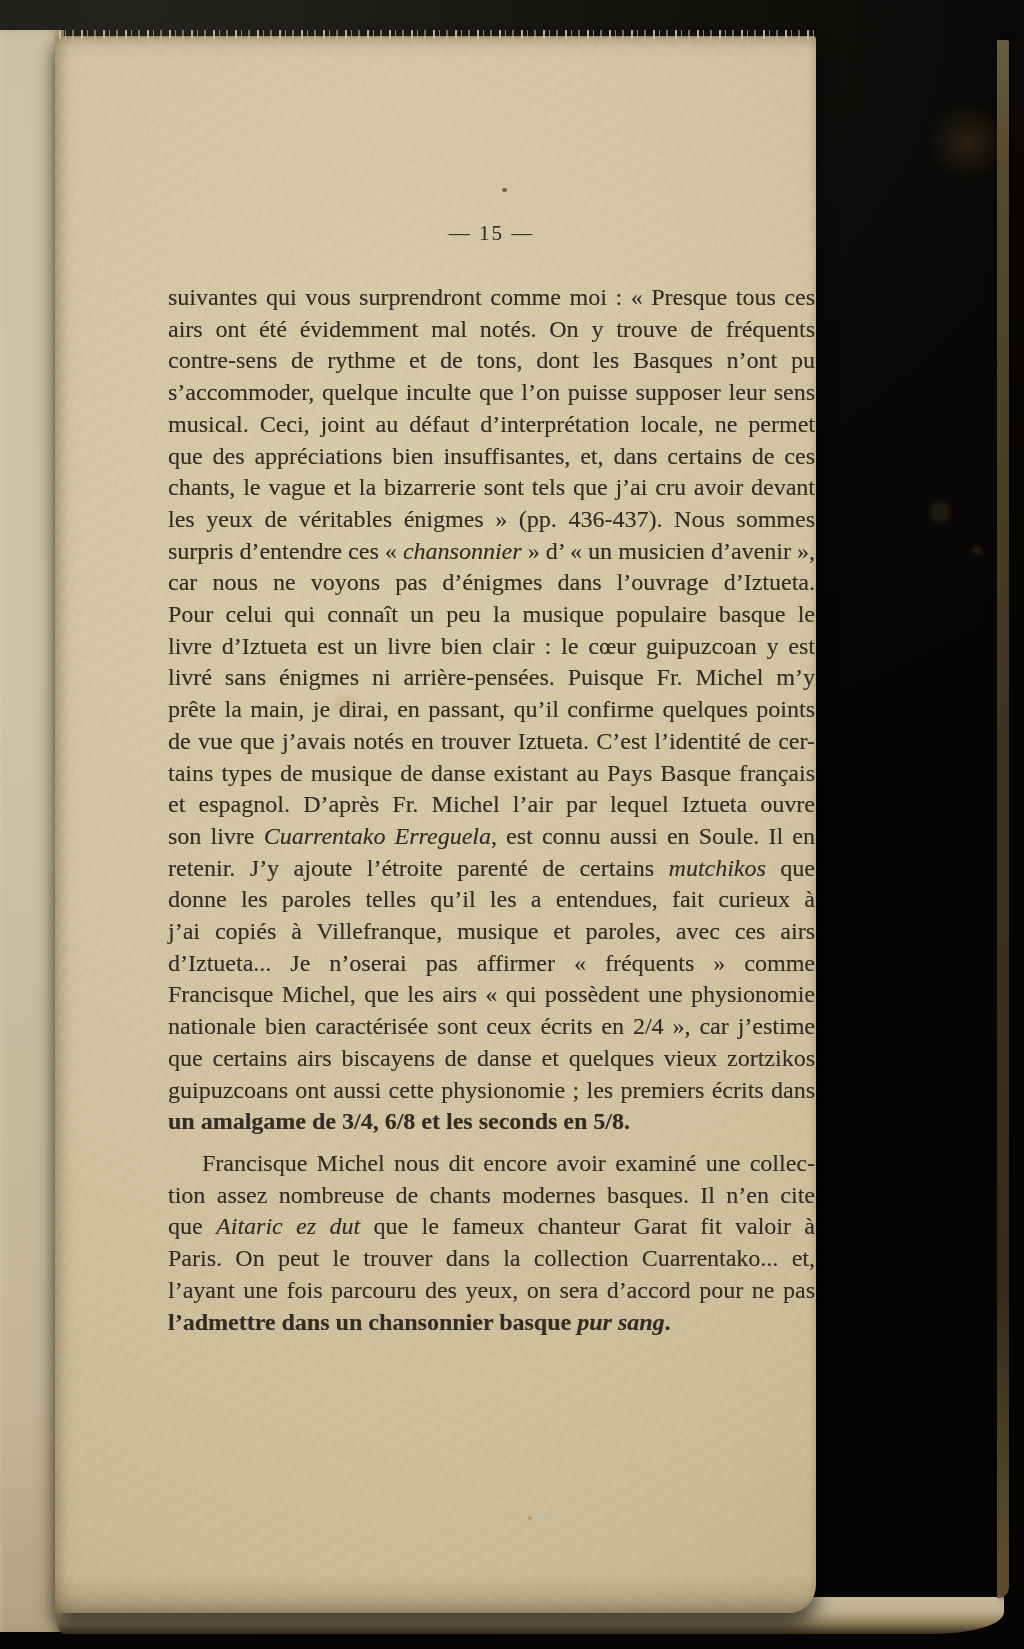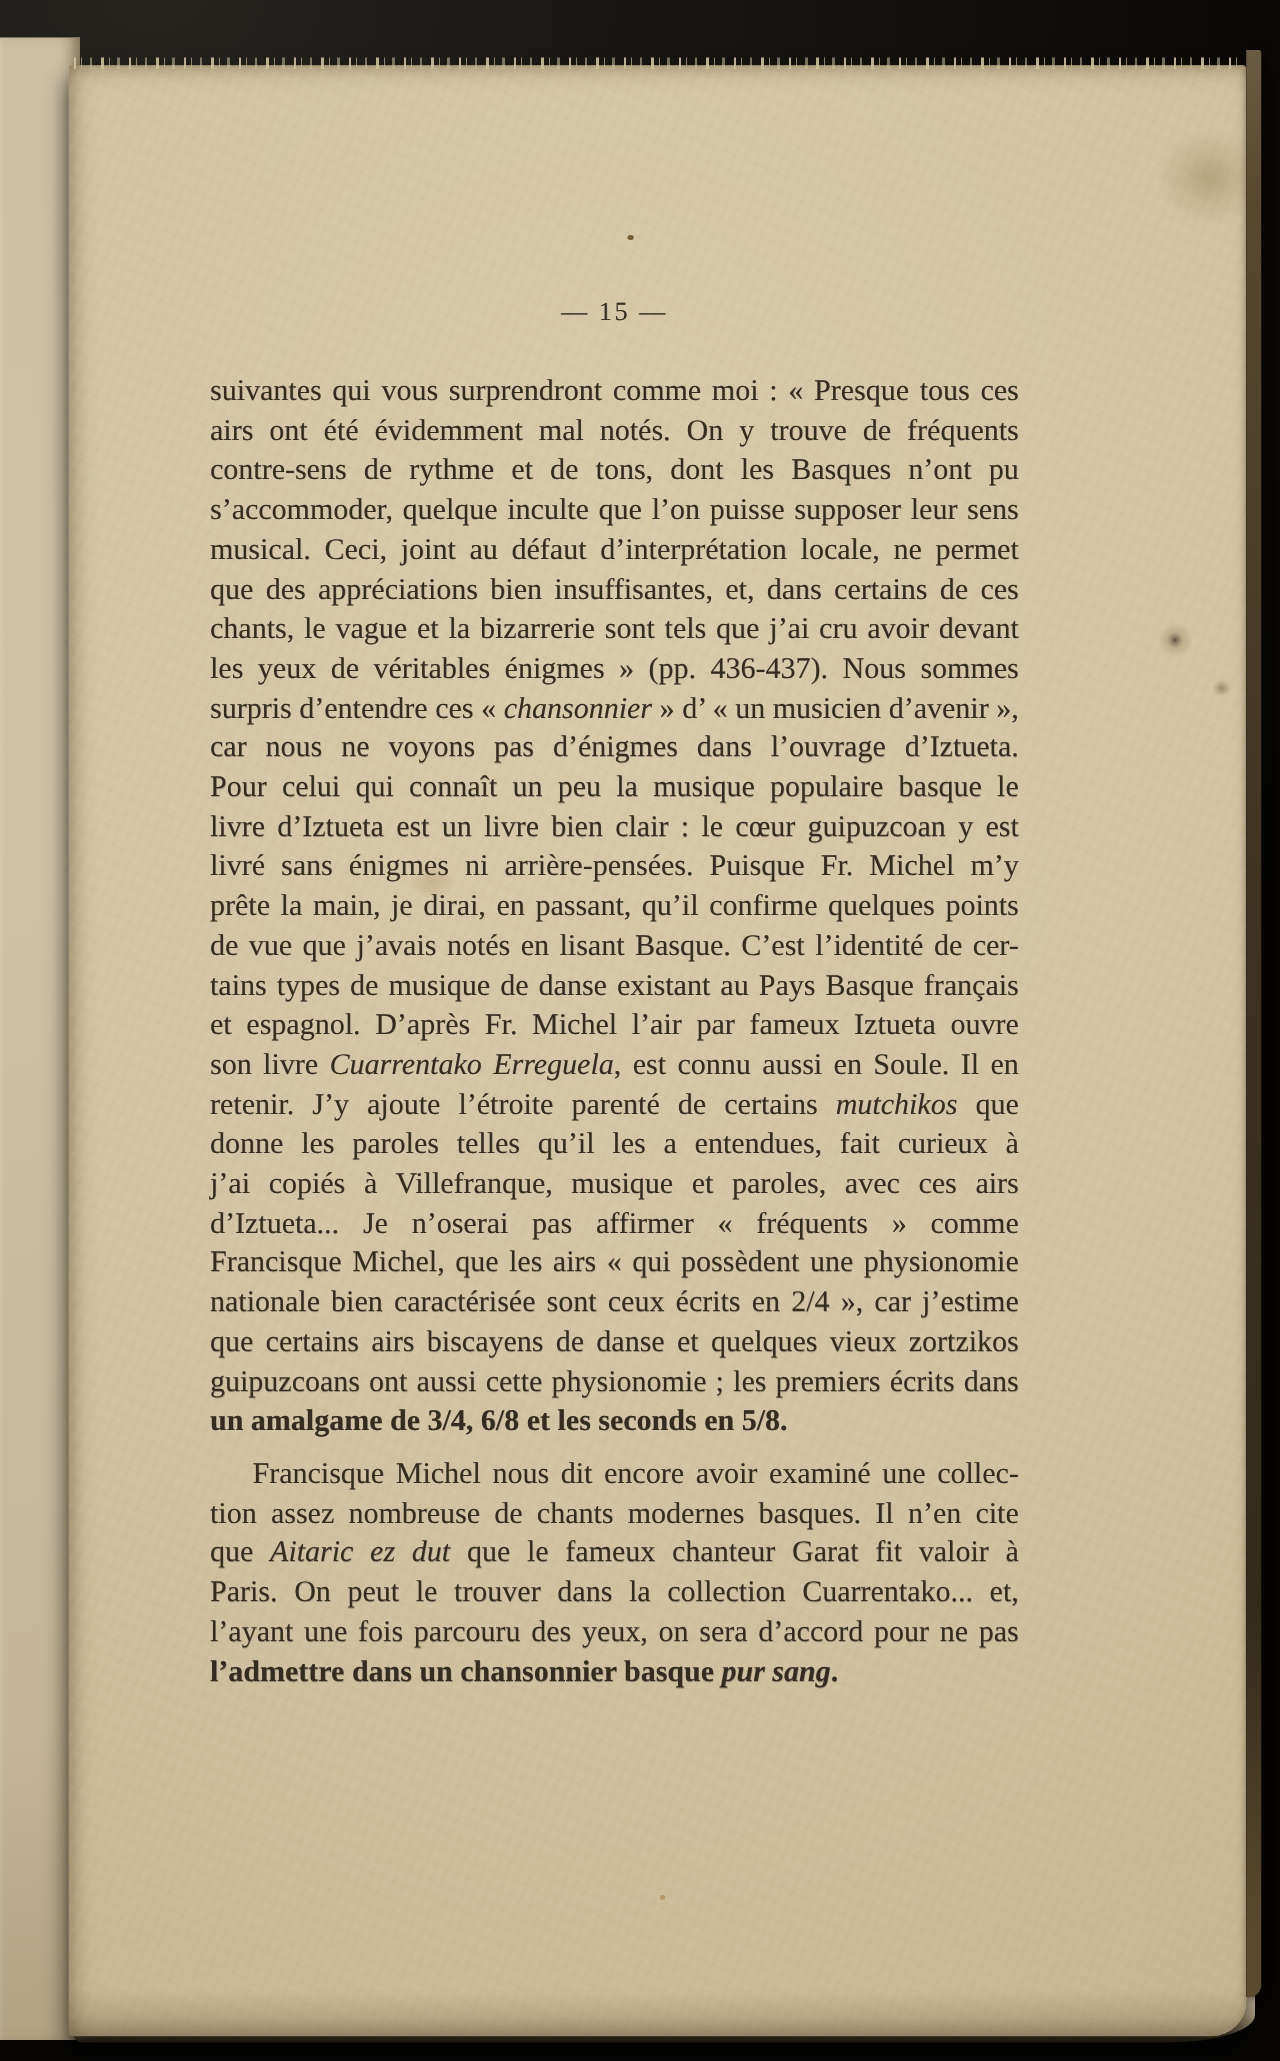--- a/index.html
+++ b/index.html
@@ -23,30 +23,29 @@
   }
   
   .bottom-stack {
     position: absolute; left: 58px; top: 1597px; width: 946px; height: 37px;
     background: linear-gradient(180deg, #c9bb9a 0%, #bcae8c 40%, #8a7a58 72%, #352d1e 100%);
     border-bottom-left-radius: 8px;
     border-bottom-right-radius: 70px 22px;
   }
   
   .page {
-    position: absolute; left: 55px; top: 36px; width: 942px; height: 1576px;
+    position: absolute; left: 55px; top: 36px; width: 761px; height: 1576px;
     background: radial-gradient(120% 90% at 45% 28%, #d8cba9 0%, #d2c4a2 46%, #cbbc98 78%, #bfb08b 100%);
     border-top: 1px solid rgba(108,90,56,0.5);
     border-radius: 2px 3px 28px 4px;
     box-shadow:
       inset 15px 0 18px -12px rgba(96,78,48,0.55),
       inset 0 15px 18px -14px rgba(96,78,48,0.45),
       inset -6px 0 10px -8px rgba(96,78,48,0.5),
       0 12px 20px rgba(0,0,0,0.65);
-    margin-top: 16px;
   }
   .page::before { 
     content: ""; position: absolute; inset: 0; border-radius: inherit; pointer-events: none;
     background:
       repeating-linear-gradient(113deg, rgba(255,255,245,0.028) 0 2px, rgba(0,0,0,0) 2px 5px, rgba(120,100,60,0.03) 5px 6px, rgba(0,0,0,0) 6px 9px),
       repeating-linear-gradient(23deg, rgba(255,255,245,0.022) 0 3px, rgba(0,0,0,0) 3px 7px, rgba(110,92,56,0.026) 7px 8px, rgba(0,0,0,0) 8px 13px);
   }
   .page::after { 
     content: ""; position: absolute; left: 0; right: 0; bottom: 0; height: 38px;
     border-radius: 0 0 28px 4px; pointer-events: none;
@@ -116,23 +115,23 @@
           <div class="line"><span>musical. Ceci, joint au défaut d’interprétation locale, ne permet</span></div>
           <div class="line"><span>que des appréciations bien insuffisantes, et, dans certains de ces</span></div>
           <div class="line"><span>chants, le vague et la bizarrerie sont tels que j’ai cru avoir devant</span></div>
           <div class="line"><span>les yeux de véritables énigmes » (pp. 436-437). Nous sommes</span></div>
           <div class="line"><span>surpris d’entendre ces « </span><span class="it">chansonnier</span><span> » d’ « un musicien d’avenir »,</span></div>
           <div class="line"><span>car nous ne voyons pas d’énigmes dans l’ouvrage d’Iztueta.</span></div>
           <div class="line"><span>Pour celui qui connaît un peu la musique populaire basque le</span></div>
           <div class="line"><span>livre d’Iztueta est un livre bien clair : le cœur guipuzcoan y est</span></div>
           <div class="line"><span>livré sans énigmes ni arrière-pensées. Puisque Fr. Michel m’y</span></div>
           <div class="line"><span>prête la main, je dirai, en passant, qu’il confirme quelques points</span></div>
-          <div class="line"><span>de vue que j’avais notés en lisant Basque. C’est l’identité de cer-</span></div>
+          <div class="line"><span>de vue que j’avais notés en trouver Iztueta. C’est l’identité de cer-</span></div>
           <div class="line"><span>tains types de musique de danse existant au Pays Basque français</span></div>
-          <div class="line"><span>et espagnol. D’après Fr. Michel l’air par fameux Iztueta ouvre</span></div>
+          <div class="line"><span>et espagnol. D’après Fr. Michel l’air par lequel Iztueta ouvre</span></div>
           <div class="line"><span>son livre </span><span class="it">Cuarrentako Erreguela</span><span>, est connu aussi en Soule. Il en</span></div>
           <div class="line"><span>retenir. J’y ajoute l’étroite parenté de certains </span><span class="it">mutchikos</span><span> que</span></div>
           <div class="line"><span>donne les paroles telles qu’il les a entendues, fait curieux à</span></div>
           <div class="line"><span>j’ai copiés à Villefranque, musique et paroles, avec ces airs</span></div>
           <div class="line"><span>d’Iztueta... Je n’oserai pas affirmer « fréquents » comme</span></div>
           <div class="line"><span>Francisque Michel, que les airs « qui possèdent une physionomie</span></div>
           <div class="line"><span>nationale bien caractérisée sont ceux écrits en 2/4 », car j’estime</span></div>
           <div class="line"><span>que certains airs biscayens de danse et quelques vieux zortzikos</span></div>
           <div class="line"><span>guipuzcoans ont aussi cette physionomie ; les premiers écrits dans</span></div>
           <div class="line last"><span>un amalgame de 3/4, 6/8 et les seconds en 5/8.</span></div>

